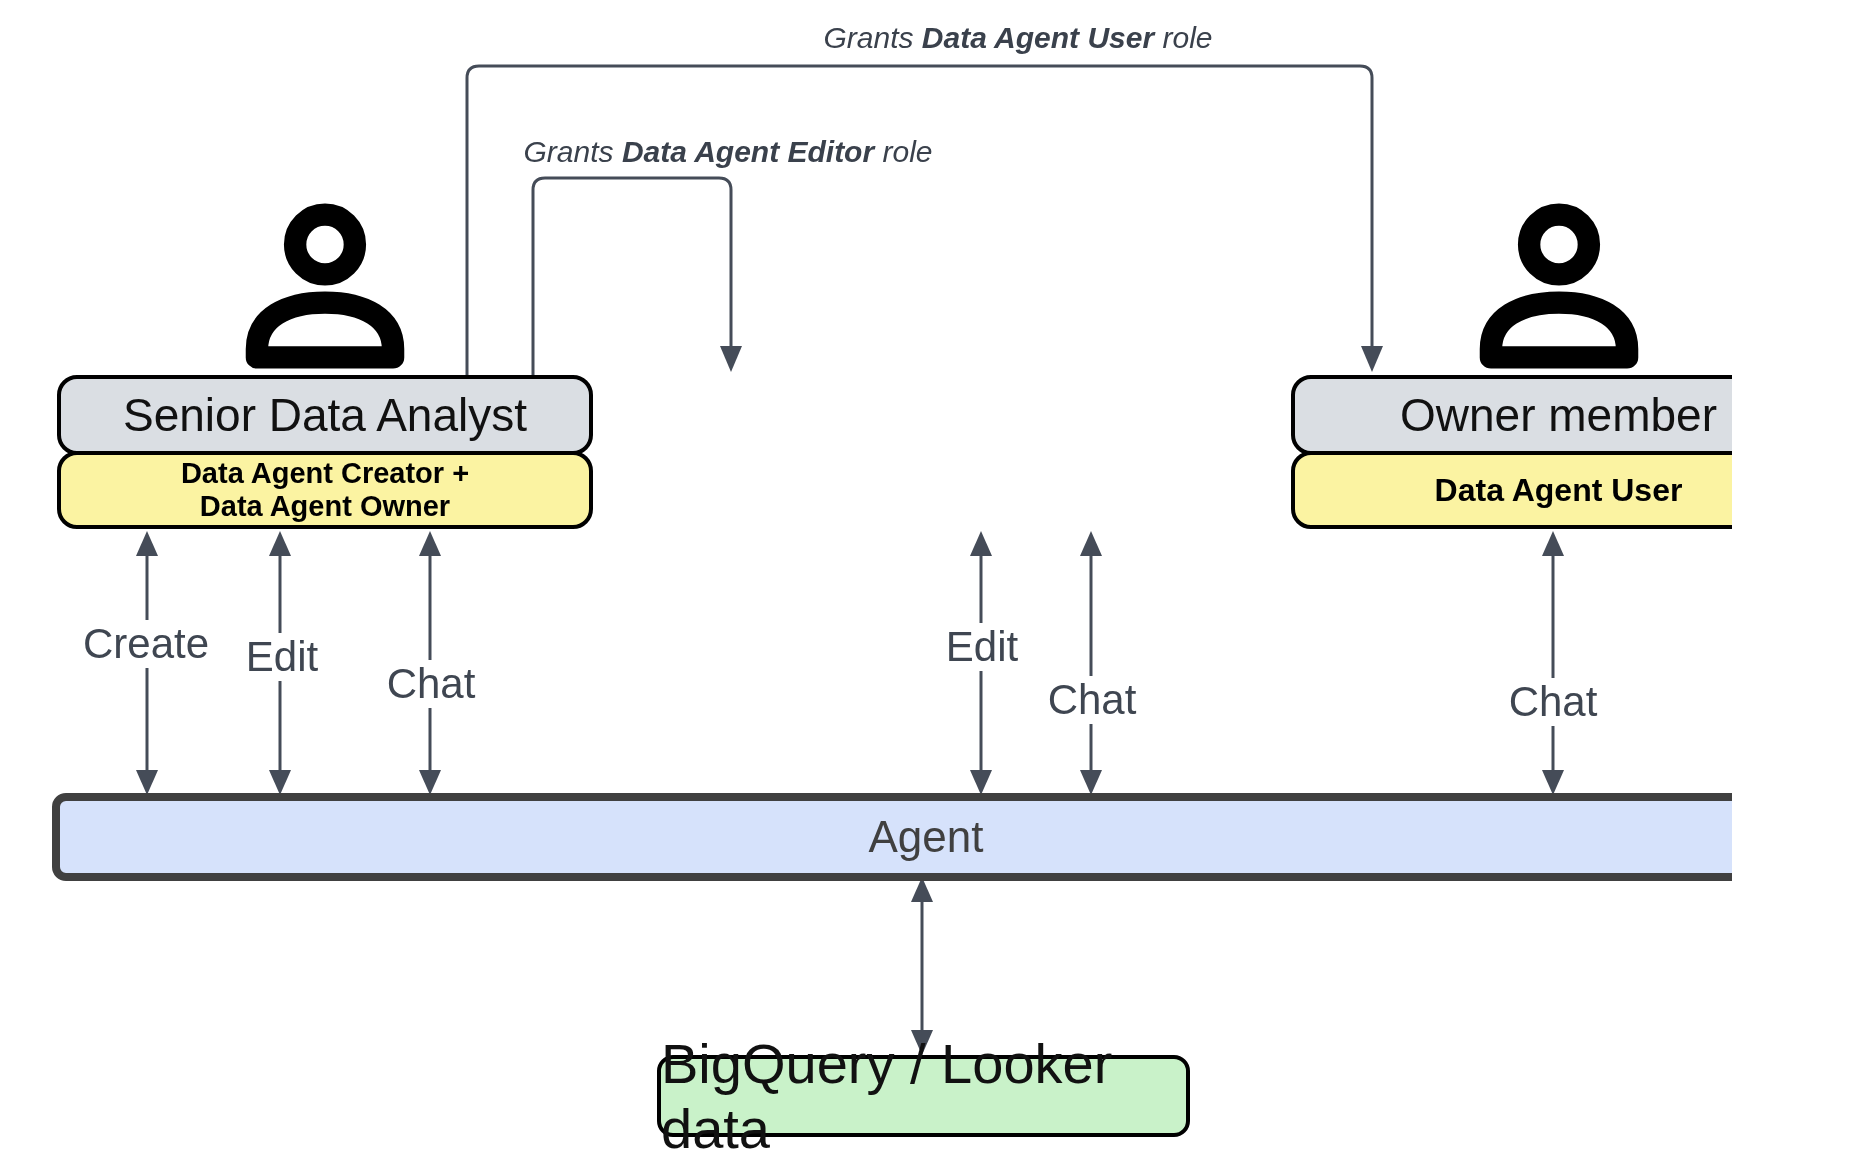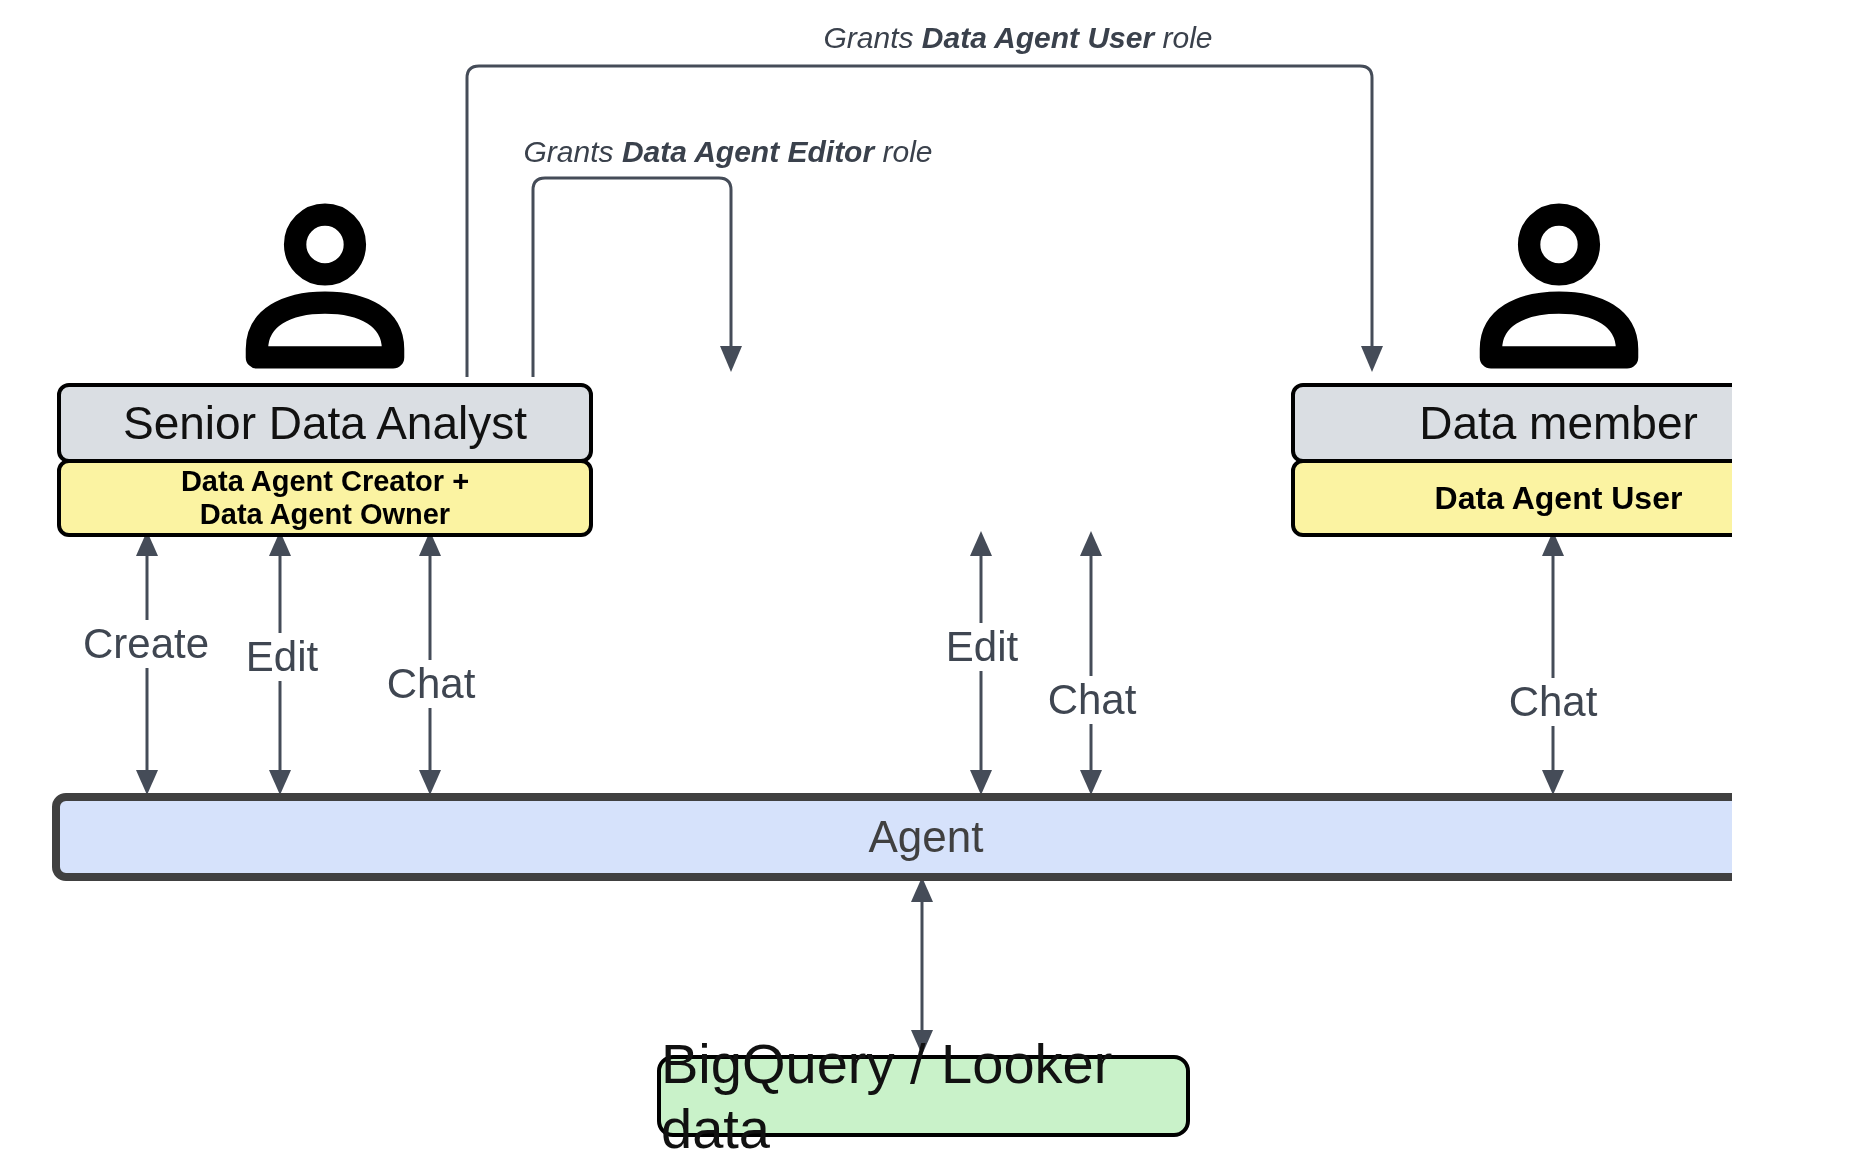--- a/index.html
+++ b/index.html
@@ -35,35 +35,34 @@
     position: absolute;
     top: -172px;
     left: 50%;
     transform: translateX(-50%);
     width: 160px;
     height: 166px;
   }
   .actor-title {
     height: 72px;
     border: 4px solid #000;
-    border-radius: 12px;
+    border-radius: 20px;
     background: #dadee3;
     display: flex;
     align-items: center;
     justify-content: center;
     font-size: 46px;
     color: #111;
     white-space: nowrap;
-    margin-top: 8px;
   }
   .role-band {
     margin-top: -4px;
     height: 70px;
     border: 4px solid #000;
-    border-radius: 12px;
+    border-radius: 20px;
     background: #fbf3a2;
     display: flex;
     flex-direction: column;
     align-items: center;
     justify-content: center;
     font-weight: bold;
     color: #000;
     text-align: center;
   }
   .role-band.two-line { font-size: 29px; line-height: 33px; }
@@ -172,21 +171,21 @@
       <div>Data Agent Owner</div>
     </div>
   </div>
 
 
   <div class="actor-card" style="left:1291px; width:535px;">
     <svg class="person-icon" viewBox="0 0 96 100">
       <circle cx="48" cy="25" r="18" fill="none" stroke="#000" stroke-width="13.5"></circle>
       <path d="M7,93 L7,88 C7,69 25,60 48,60 C71,60 89,69 89,88 L89,93 Z" fill="none" stroke="#000" stroke-width="13.5" stroke-linejoin="round"></path>
     </svg>
-    <div class="actor-title">Data member</div>
+    <div class="actor-title">Owner member</div>
     <div class="role-band one-line">
       <div>Data Agent User</div>
     </div>
   </div>
 
   <div class="action-label" style="left:146px; top:612px;margin-top:32px;">Create</div>
   <div class="action-label" style="left:282px; top:657px;">Edit</div>
   <div class="action-label" style="left:431px; top:684px;">Chat</div>
   <div class="action-label" style="left:982px; top:647px;">Edit</div>
   <div class="action-label" style="left:1092px; top:700px;">Chat</div>

